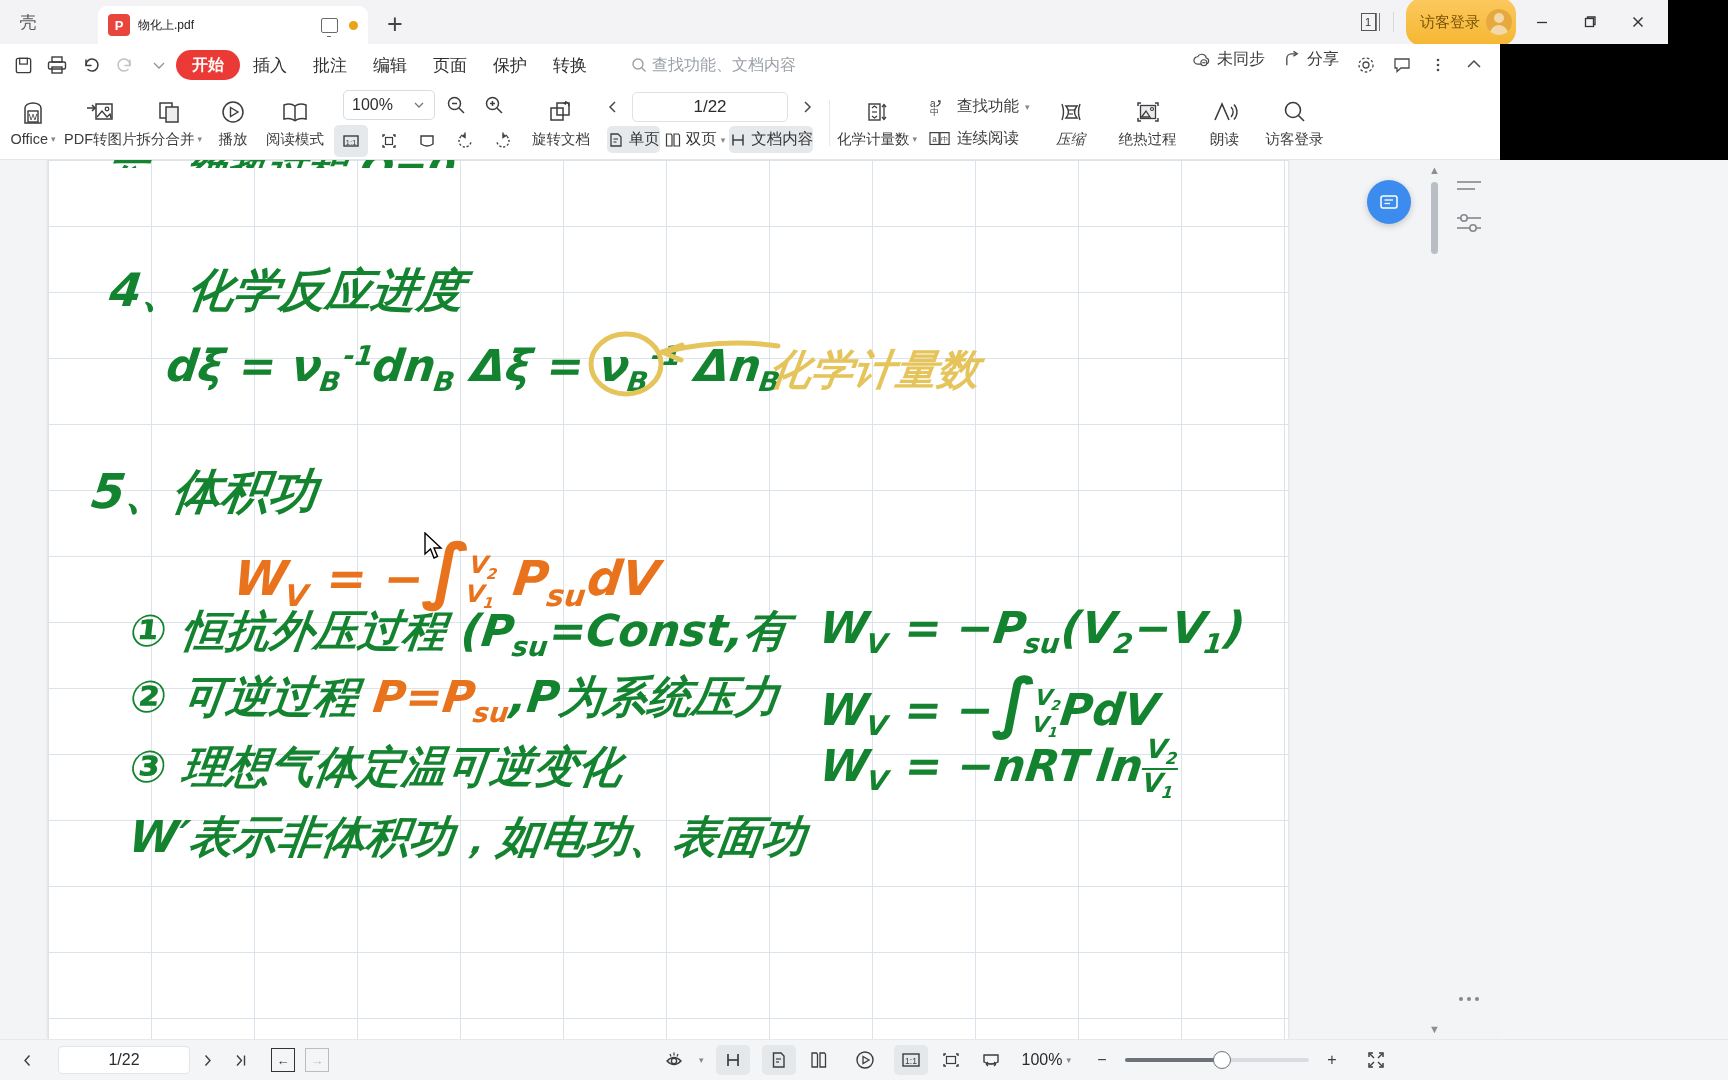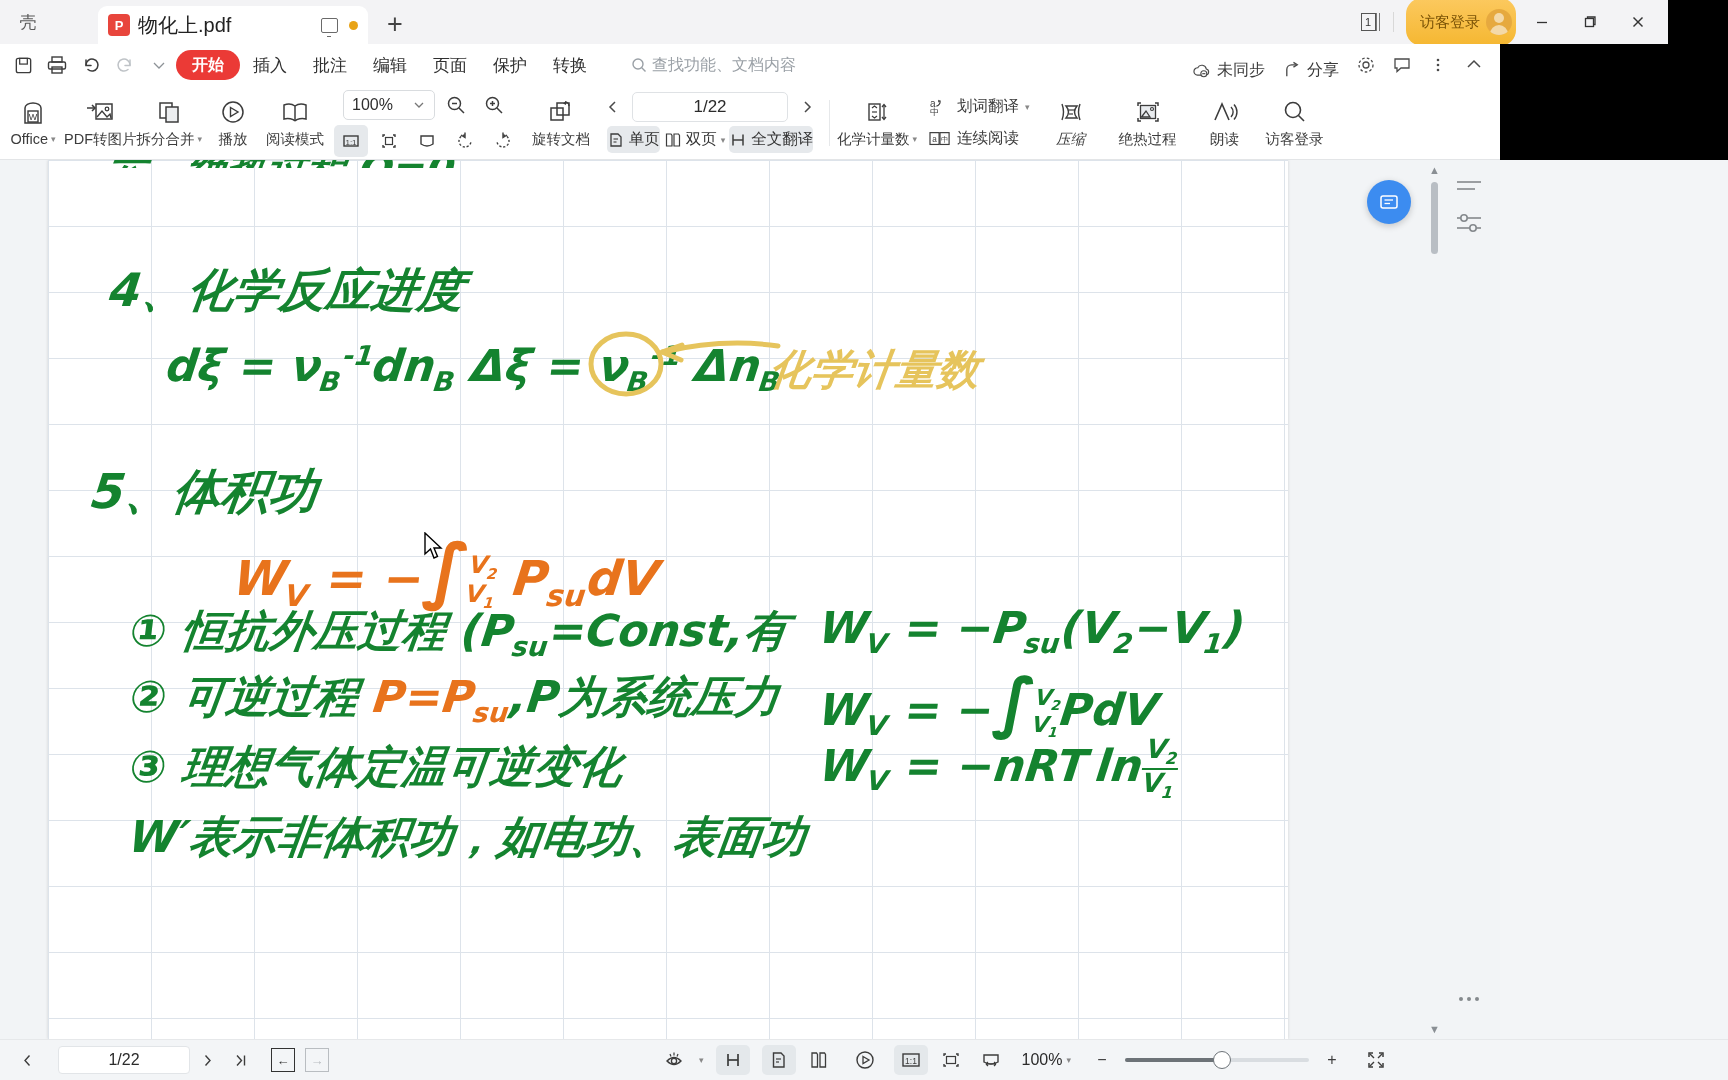--- a/index.html
+++ b/index.html
@@ -29,21 +29,21 @@
     width: 270px; height: 38px; margin-bottom: 0;
     background: #fff; border-radius: 9px 9px 0 0;
     display: flex; align-items: center; padding: 0 10px; gap: 8px;
     position: relative;
   }
   .pdf-badge {
     width: 22px; height: 22px; border-radius: 4px; background: #e8453c;
     display:flex; align-items:center; justify-content:center;
     color:#fff; font-size: 13px; font-weight: bold; flex: none;
   }
-  .doc-tab-name { font-size: 20px; color: #222; white-space: nowrap; }
+  .doc-tab-name { font-size: 12px; color: #222; white-space: nowrap; }
   .tab-icons { margin-left: auto; display:flex; align-items:center; gap: 11px; }
   .monitor-ic { width: 17px; height: 15px; border: 1.6px solid #6a6a6a; border-radius: 2px; position: relative; }
   .monitor-ic:after { content:""; position:absolute; left:5px; bottom:-5px; width:4px; height:4px; border-bottom:1.6px solid #6a6a6a; }
   .dot-amber { width: 9px; height: 9px; border-radius: 50%; background: #e8a317; }
   .newtab {
     width: 54px; height: 40px; display:flex; align-items:center; justify-content:center;
     color:#444; font-size: 27px; font-weight: 300;
   }
   .tb-right {
     margin-left: auto; display: flex; align-items: center; height: 44px; padding-right: 8px; gap: 4px;
@@ -77,21 +77,21 @@
     background: #fff; display: flex; align-items: center; padding-left: 6px;
   }
   .menu-right-black { position:absolute; top:44px; left:1500px; width:228px; height:42px; background:#000; }
   .mb-ic { width: 34px; height: 34px; display:flex; align-items:center; justify-content:center; color:#3c3c3c; }
   .mb-tab { padding: 0 13px; height: 30px; display:flex; align-items:center; font-size: 17px; color:#2f2f2f; white-space: nowrap; }
   .mb-tab.active {
     background: #eb3a36; color: #fff; border-radius: 15px; font-size: 16px; padding: 0 16px;
     font-weight: 600;
   }
   .mb-search { display:flex; align-items:center; gap:4px; margin-left: 30px; color:#9aa0a6; font-size: 16px; }
-  .mb-right { margin-left: auto; display:flex; align-items:flex-end; gap: 4px; padding-right: 10px; }
+  .mb-right { margin-left: auto; display:flex; align-items:flex-start; gap: 4px; padding-right: 10px; }
   .mb-rt { display:flex; align-items:center; gap:5px; font-size:16px; color:#3b3b3b; padding: 0 7px; white-space:nowrap;}
   .mb-rb { width: 32px; height: 32px; display:flex; align-items:center; justify-content:center; color:#3b3b3b; }
 
   
   .ribbon {
     position: absolute; top: 86px; left: 0; width: 1500px; height: 74px;
     background: #fff; display: flex; align-items: center; padding-left: 2px;
     border-bottom: 1px solid #e3e5e7;
   }
   .ribbon-black { position:absolute; top:86px; left:1500px; width:228px; height:74px; background:#000;}
@@ -487,21 +487,21 @@
             </svg>
           <span>双页</span>
           <span class="caret">▾</span>
         </div>
         <div class="vmode sel">
           <svg width="18" height="18" viewBox="0 0 18 18">
               <line x1="4" y1="3.5" x2="4" y2="14.5" stroke="#3c3c3c" stroke-width="1.5"></line>
               <line x1="14" y1="3.5" x2="14" y2="14.5" stroke="#3c3c3c" stroke-width="1.5"></line>
               <line x1="4" y1="9" x2="14" y2="9" stroke="#3c3c3c" stroke-width="1.5"></line>
             </svg>
-          <span>全文翻译</span>
+          <span>文档内容</span>
         </div>
       </div>
     </div>
 
     <div class="rb-sep"></div>
 
     <div class="rb-item">
       <svg width="32" height="30" viewBox="0 0 32 30">
           <rect x="8" y="7" width="11" height="16" fill="none" stroke="#3c3c3c" stroke-width="1.4"></rect>
           <path d="M11 11 L13.5 9 L16 11" fill="none" stroke="#3c3c3c" stroke-width="1.2"></path>
@@ -518,21 +518,21 @@
     </div>
 
     <div class="rowgrp" style="margin-left:8px; align-items:flex-start; gap:7px;">
       <div class="trans-row">
         <svg width="22" height="20" viewBox="0 0 24 22">
             <text x="1" y="11" font-size="11" fill="#3c3c3c" font-family="Liberation Sans">a</text>
             <text x="1" y="20" font-size="10" fill="#3c3c3c" font-family="Liberation Sans">中</text>
             <path d="M12 4 a5 5 0 0 1 -4 6" fill="none" stroke="#3c3c3c" stroke-width="1.2"></path>
             <path d="M10 3 L13 4.5 L10 6" fill="#3c3c3c"></path>
           </svg>
-        <span>划词翻译</span>
+        <span>查找功能</span>
         <span class="caret">▾</span>
       </div>
       <div class="trans-row">
         <svg width="22" height="20" viewBox="0 0 24 22">
             <rect x="1" y="4" width="10" height="13" fill="none" stroke="#3c3c3c" stroke-width="1.3"></rect>
             <text x="6" y="14" font-size="9" text-anchor="middle" fill="#3c3c3c" font-family="Liberation Sans">a</text>
             <rect x="12" y="4" width="10" height="13" fill="none" stroke="#3c3c3c" stroke-width="1.3"></rect>
             <text x="17" y="14" font-size="8" text-anchor="middle" fill="#3c3c3c" font-family="Liberation Sans">中</text>
           </svg>
         <span>连续阅读</span>

